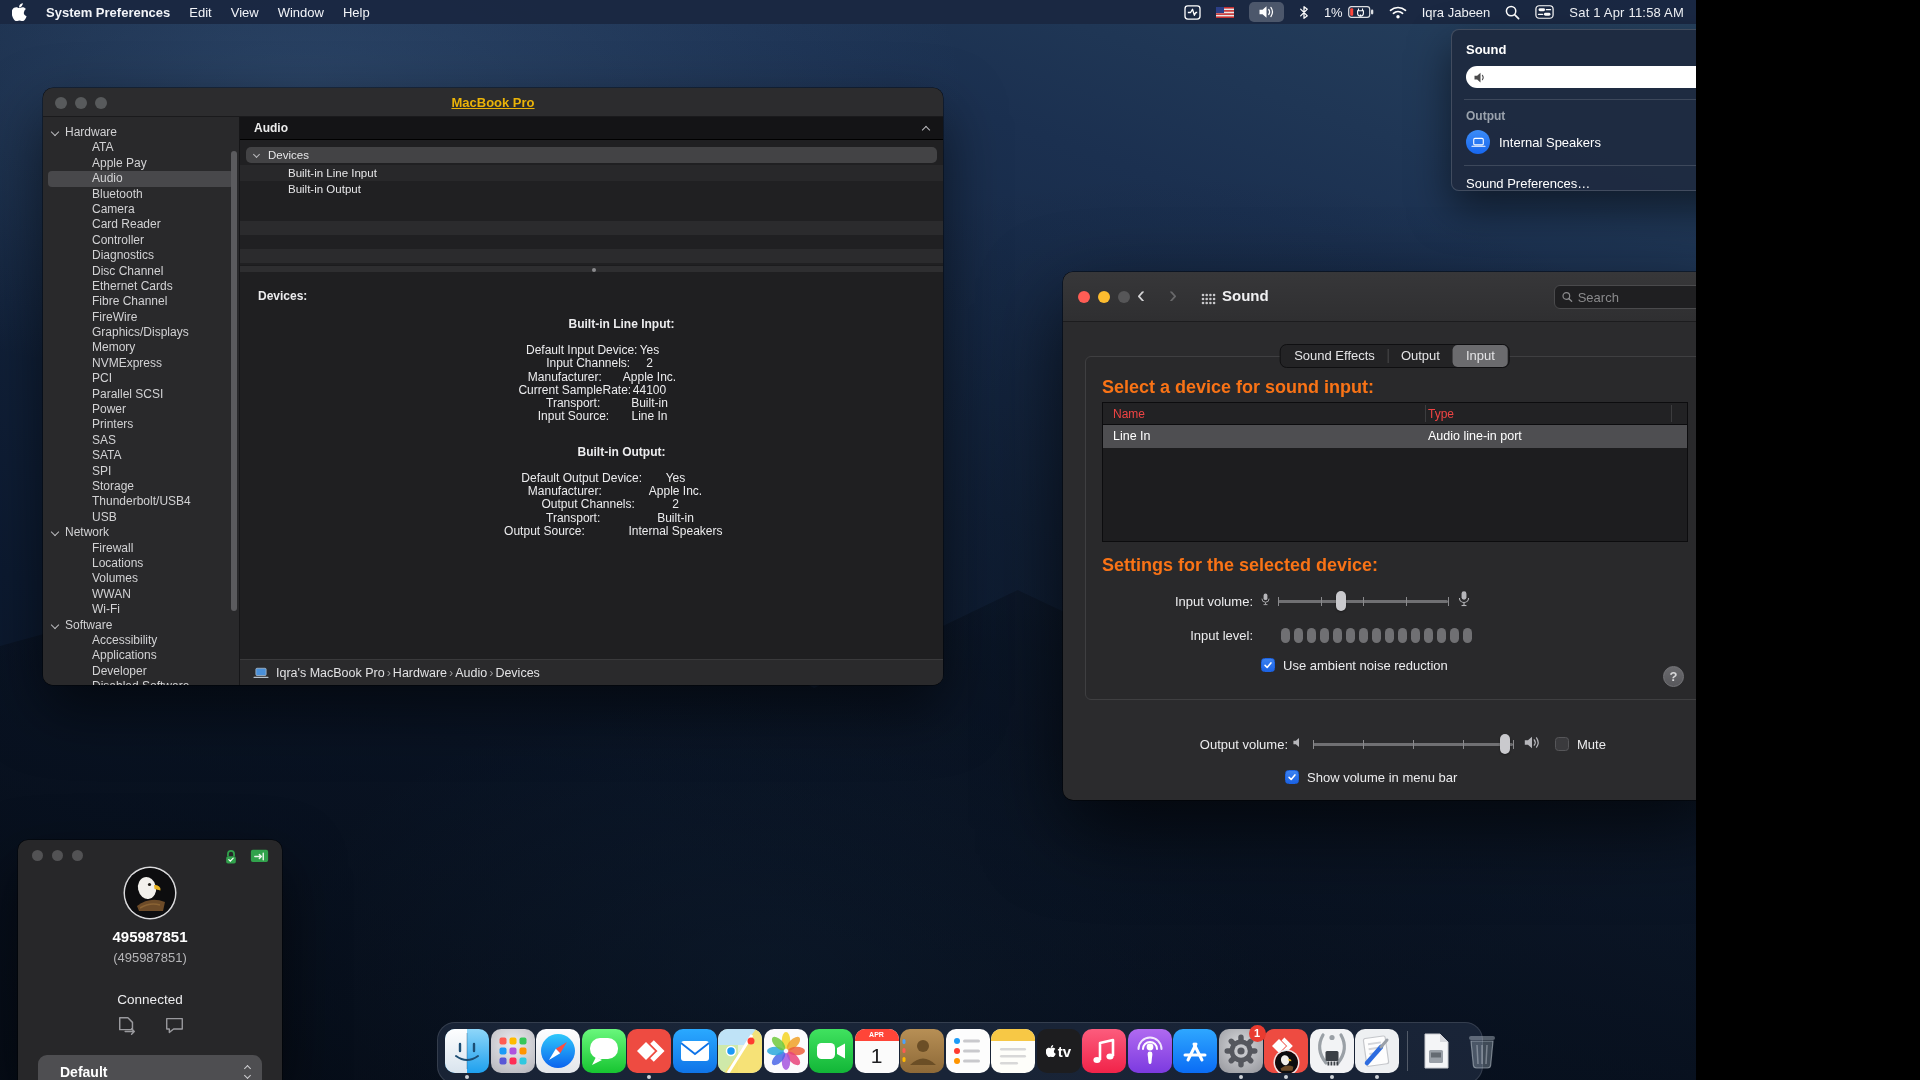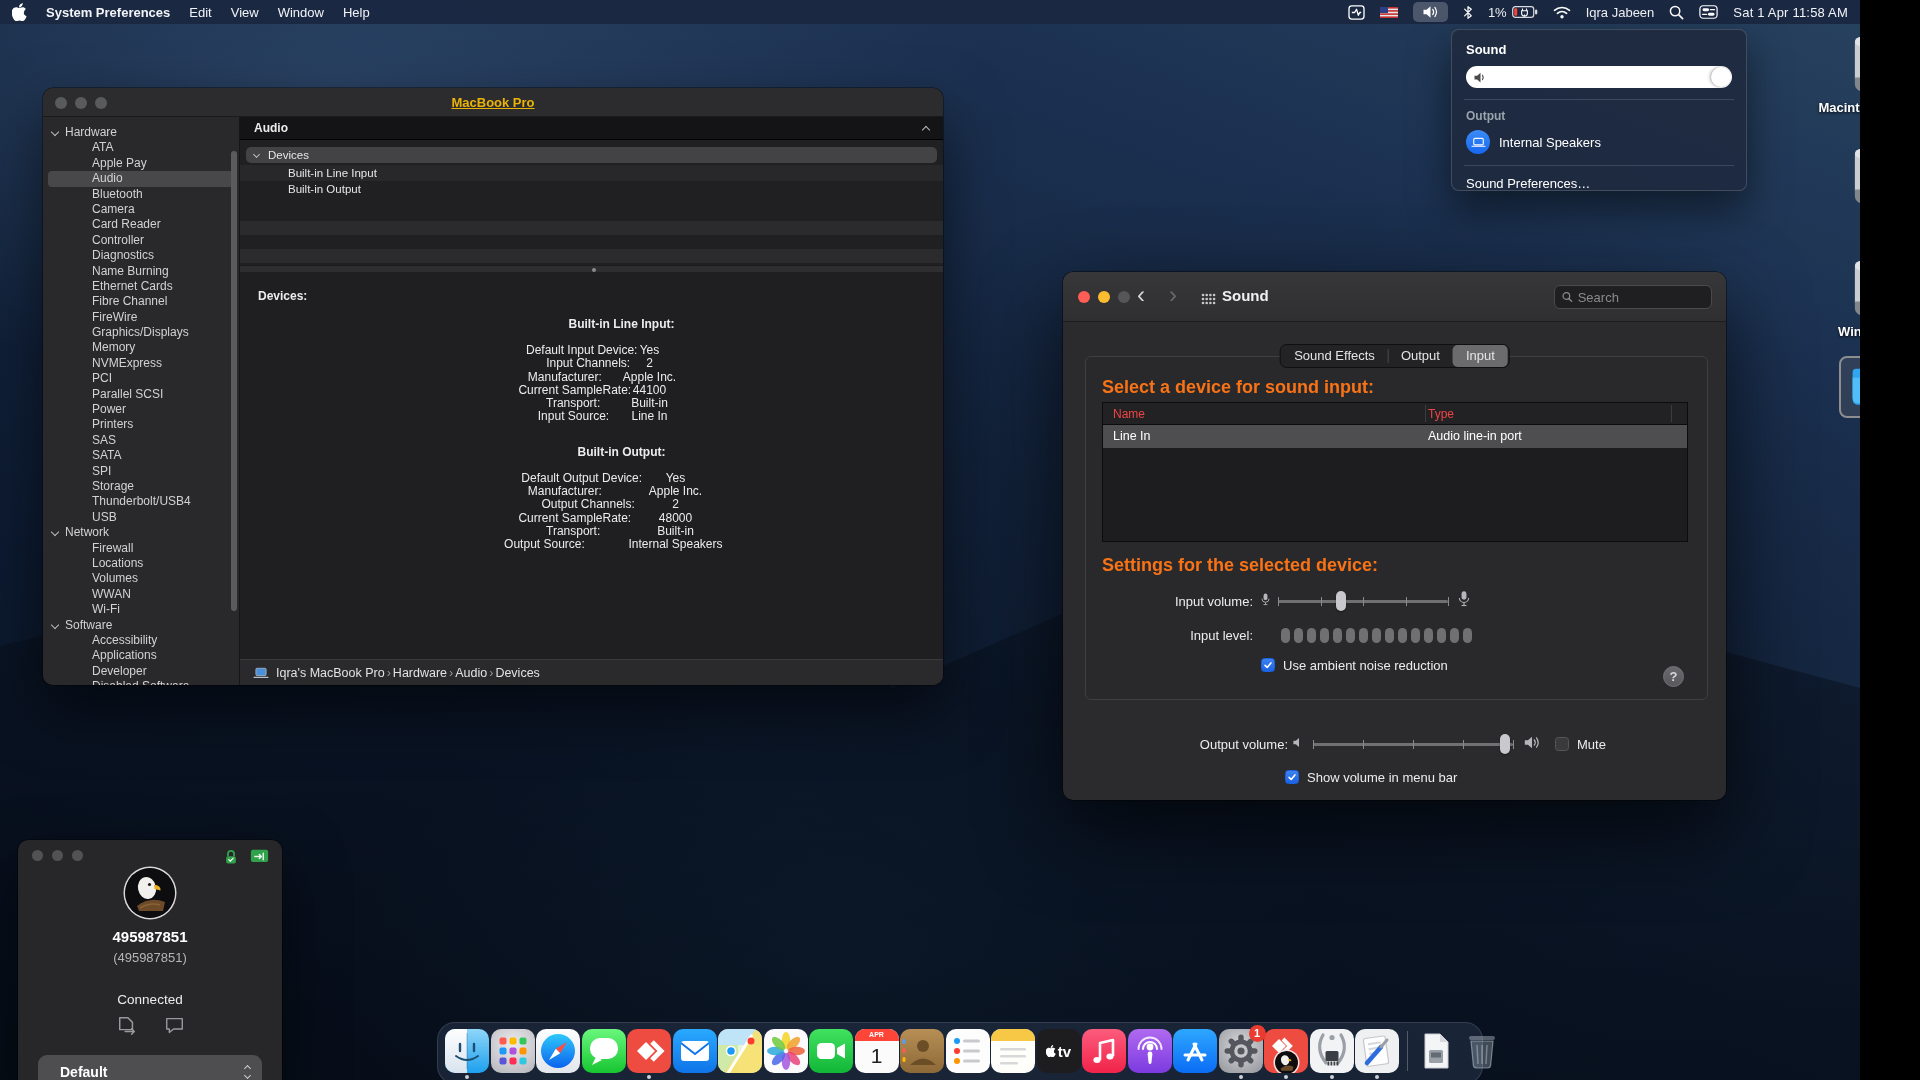--- a/index.html
+++ b/index.html
@@ -1,18 +1,18 @@
 <!DOCTYPE html>
 <html><head>
 <meta charset="utf-8">
 <style>
   * { margin:0; padding:0; box-sizing:border-box; }
   html,body { background:#000; }
   body { font-family:"Liberation Sans", sans-serif; }
-  .stage { position:relative; width:1860px; height:1080px; overflow:hidden;
+  .stage { position:relative; width:1696px; height:1080px; overflow:hidden;
     background:
       radial-gradient(1100px 500px at 18% 8%, rgba(90,130,175,.28), rgba(0,0,0,0) 60%),
       radial-gradient(900px 600px at 70% 55%, rgba(10,20,35,.55), rgba(0,0,0,0) 70%),
       radial-gradient(700px 400px at 45% 90%, rgba(40,80,120,.25), rgba(0,0,0,0) 70%),
       linear-gradient(200deg,#27425f 0%,#1b3050 22%,#14253f 45%,#0c1a30 70%,#091221 100%);
     color:#fff;padding-left:8px; }
   .mountain { position:absolute; left:0; right:0; top:380px; height:700px;
     background:linear-gradient(180deg, rgba(6,12,22,.0), rgba(6,12,22,.45) 40%, rgba(4,9,17,.6));
     clip-path:polygon(0 38%, 12% 30%, 22% 40%, 35% 26%, 48% 44%, 60% 30%, 74% 46%, 86% 34%, 100% 44%, 100% 100%, 0 100%); }
 
@@ -279,21 +279,21 @@
       <div class="sb-list" id="sb-list">
           <div class="sb-row sb-group"><span class="chev"></span>Hardware</div>
           <div class="sb-row sb-item">ATA</div>
           <div class="sb-row sb-item">Apple Pay</div>
           <div class="sb-row sb-item selected">Audio</div>
           <div class="sb-row sb-item">Bluetooth</div>
           <div class="sb-row sb-item">Camera</div>
           <div class="sb-row sb-item">Card Reader</div>
           <div class="sb-row sb-item">Controller</div>
           <div class="sb-row sb-item">Diagnostics</div>
-          <div class="sb-row sb-item">Name Burning</div>
+          <div class="sb-row sb-item">Disc Channel</div>
           <div class="sb-row sb-item">Ethernet Cards</div>
           <div class="sb-row sb-item">Fibre Channel</div>
           <div class="sb-row sb-item">FireWire</div>
           <div class="sb-row sb-item">Graphics/Displays</div>
           <div class="sb-row sb-item">Memory</div>
           <div class="sb-row sb-item">NVMExpress</div>
           <div class="sb-row sb-item">PCI</div>
           <div class="sb-row sb-item">Parallel SCSI</div>
           <div class="sb-row sb-item">Power</div>
           <div class="sb-row sb-item">Printers</div>
@@ -347,21 +347,20 @@
                 <div class="d-row"><span class="lab" style="width:116px">Transport:</span><span class="val">Built-in</span></div>
                 <div class="d-row"><span class="lab" style="width:116px">Input Source:</span><span class="val">Line In</span></div>
               </div>
             </div>
             <div class="d-block" style="top:172.8px">
               <div class="d-title">Built-in Output:</div>
               <div class="d-rows">
                 <div class="d-row"><span class="lab" style="width:168px">Default Output Device:</span><span class="val">Yes</span></div>
                 <div class="d-row"><span class="lab" style="width:168px">Manufacturer:</span><span class="val">Apple Inc.</span></div>
                 <div class="d-row"><span class="lab" style="width:168px">Output Channels:</span><span class="val">2</span></div>
-                <div class="d-row"><span class="lab" style="width:168px">Current SampleRate:</span><span class="val">48000</span></div>
                 <div class="d-row"><span class="lab" style="width:168px">Transport:</span><span class="val">Built-in</span></div>
                 <div class="d-row"><span class="lab" style="width:168px">Output Source:</span><span class="val">Internal Speakers</span></div>
               </div>
             </div>
           </div>
       </div>
     </div>
     <div class="si-bottom">
       <svg width="16" height="12" viewBox="0 0 22 16">
           <rect x="4" y="1.5" width="14" height="10" rx="1.5" fill="#4a90d9" stroke="#9fb2c4" stroke-width="1.2"></rect>

